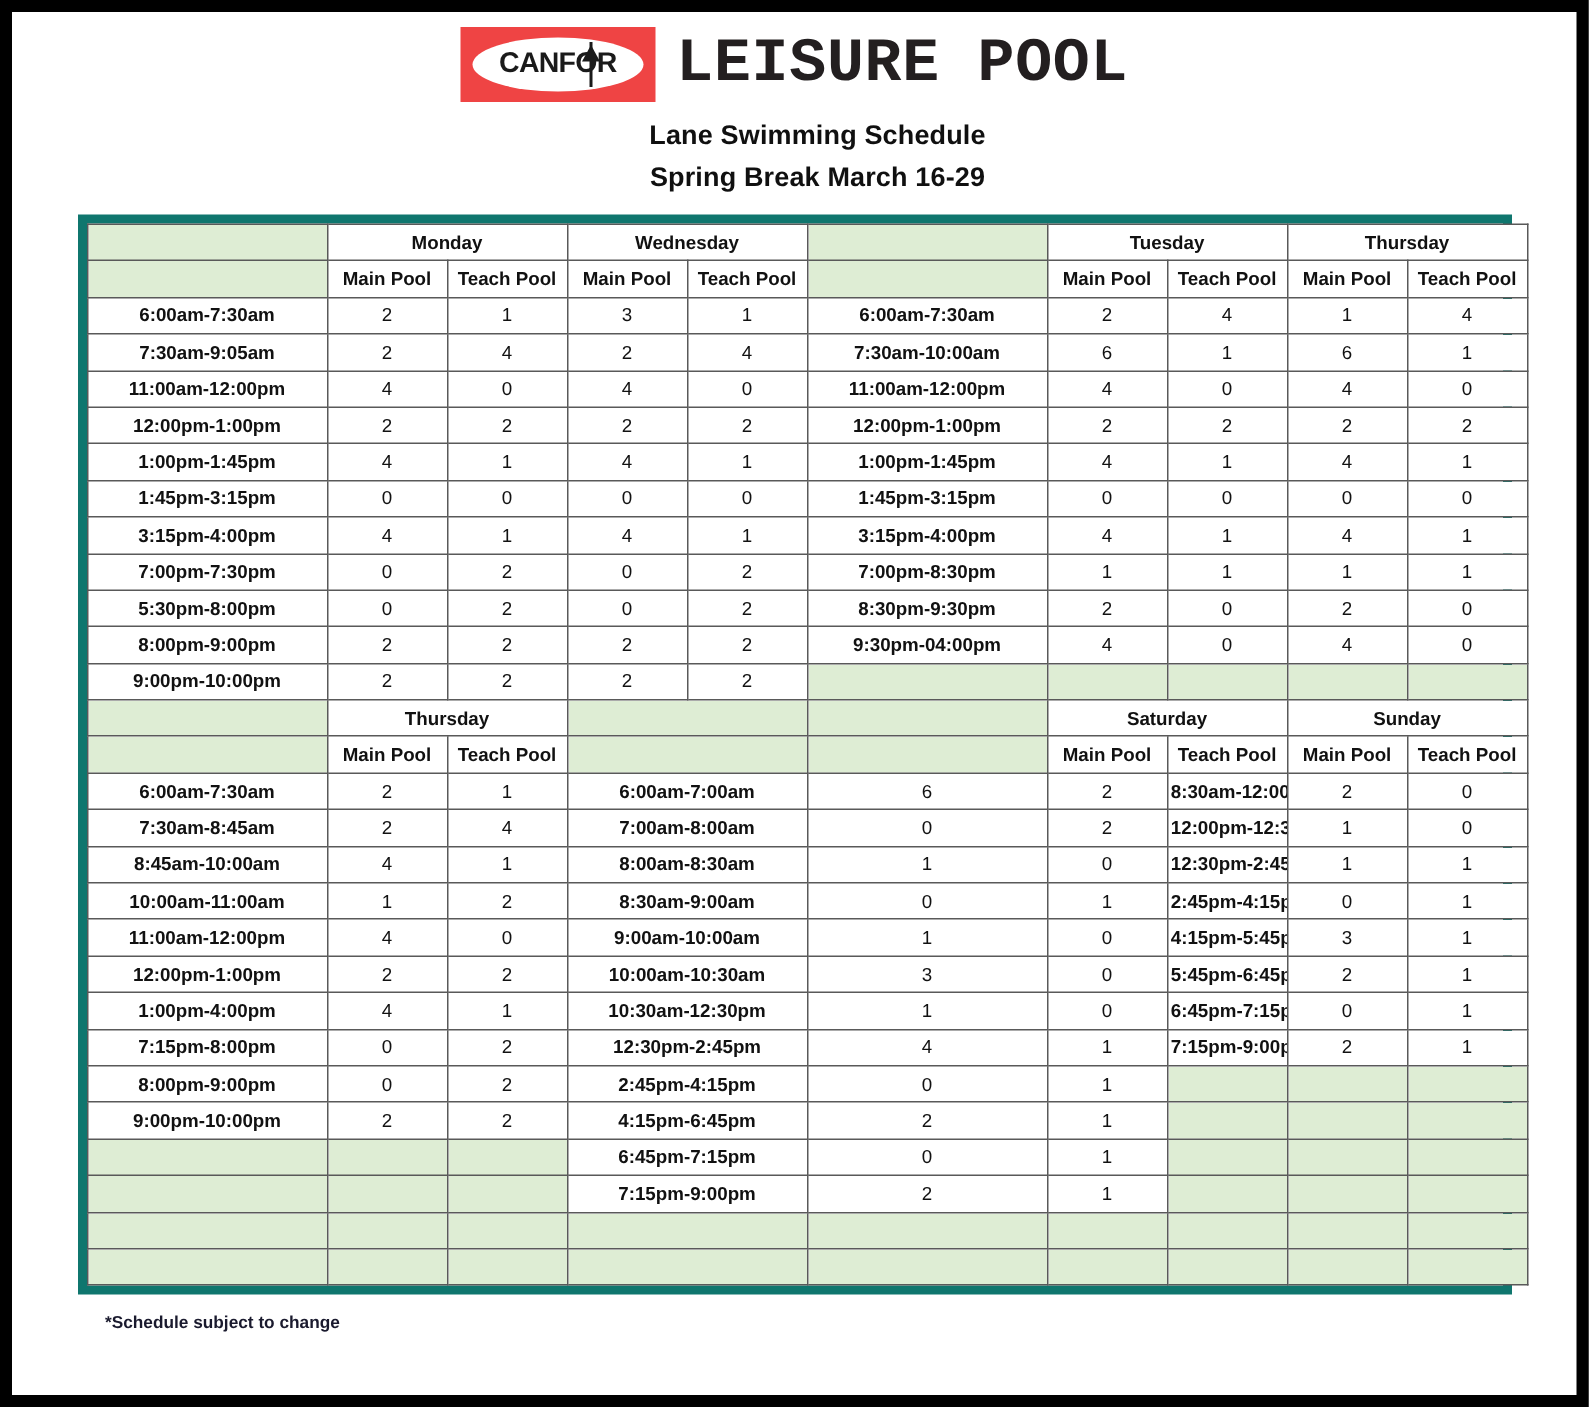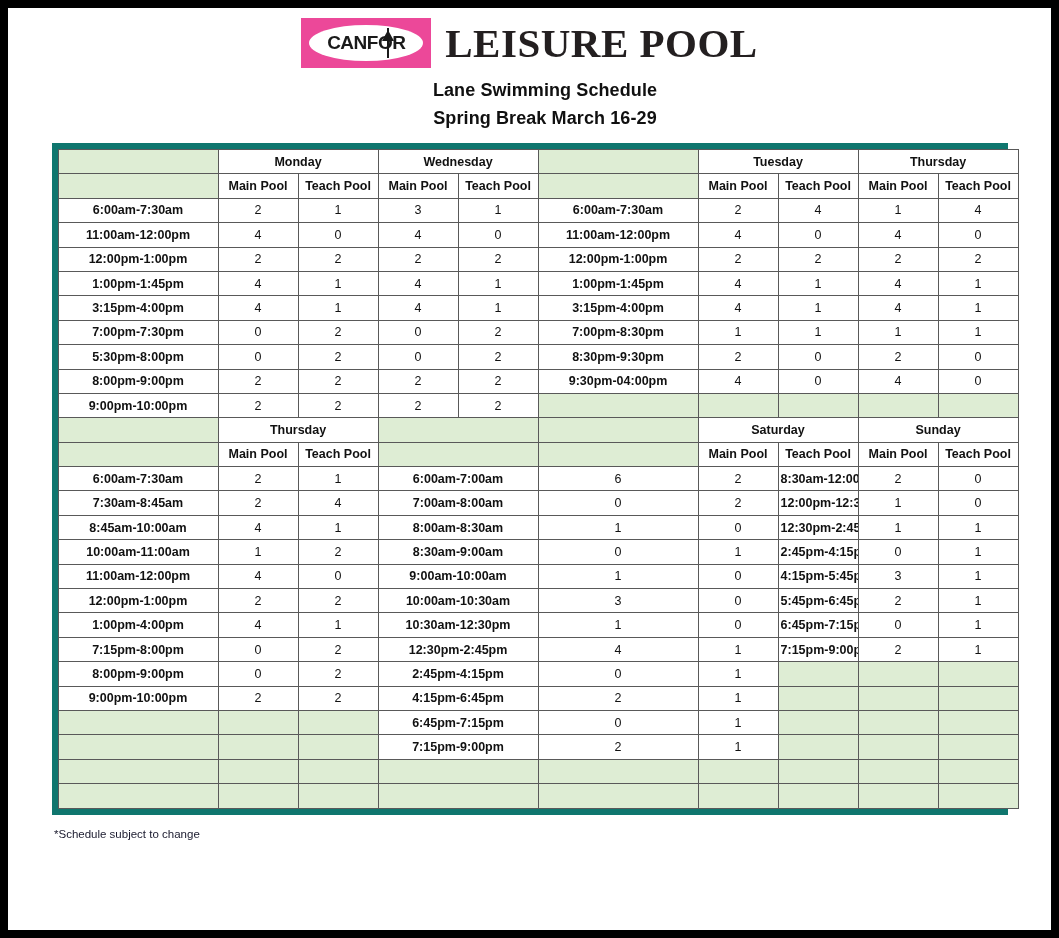--- a/index.html
+++ b/index.html
@@ -27,21 +27,21 @@
   .header-row {
     display: flex;
     align-items: center;
     justify-content: center;
     padding-top: 10px;
     gap: 14px;
   }
   .logo {
     width: 130px;
     height: 50px;
-    background: #ec4899;
+    background: #ef4444;
     position: relative;
     flex: none;
   }
   .logo-ellipse {
     position: absolute;
     left: 8px;
     top: 7px;
     width: 114px;
     height: 36px;
     background: #ffffff;
@@ -73,21 +73,21 @@
   .logo-tree::before {
     content: "";
     position: absolute;
     left: -5px;
     top: 2px;
     border-left: 6px solid transparent;
     border-right: 6px solid transparent;
     border-bottom: 11px solid #1a1a1a;
   }
   .brand-title {
-    font-family: Liberation Serif, serif;
+    font-family: Liberation Mono, monospace;
     font-weight: bold;
     font-size: 41px;
     letter-spacing: 0.5px;
     color: #231f20;
     white-space: nowrap;
   }
   .subtitle {
     text-align: center;
     font-family: "Liberation Sans", sans-serif;
     font-weight: bold;
@@ -129,23 +129,23 @@
   col.c-pool  { width: 80px; }
 
   .t-time  { font-weight: bold; font-size: 13px; }
   .t-num   { font-weight: normal; font-size: 14px; }
   .t-day   { font-weight: bold; font-size: 15px; }
   .t-pool  { font-weight: bold; font-size: 11px; }
   .empty   { background: #DEEDD4 !important; }
   .thick-top td { border-top: 2px solid #000; }
 
   .footnote {
-    margin: 13px 0 0 46px;
+    margin: 13px 0 0 62px;
     font-family: "Liberation Sans", sans-serif;
-    font-weight: normal;
+    font-weight: bold;
     font-size: 11.5px;
     color: #1a1a2e;
   }
 </style>
 </head>
 <body>
 
 <div id="page">
 
   <div class="header-row">
@@ -201,20 +201,32 @@
             <td class="t-num">1</td>
             <td class="t-num">3</td>
             <td class="t-num">1</td>
             <td class="t-time">6:00am-7:30am</td>
             <td class="t-num">2</td>
             <td class="t-num">4</td>
             <td class="t-num">1</td>
             <td class="t-num">4</td>
           </tr>
           <tr>
+            <td class="t-time">7:30am-9:05am</td>
+            <td class="t-num">2</td>
+            <td class="t-num">4</td>
+            <td class="t-num">2</td>
+            <td class="t-num">4</td>
+            <td class="t-time">7:30am-10:00am</td>
+            <td class="t-num">6</td>
+            <td class="t-num">1</td>
+            <td class="t-num">6</td>
+            <td class="t-num">1</td>
+          </tr>
+          <tr>
             <td class="t-time">11:00am-12:00pm</td>
             <td class="t-num">4</td>
             <td class="t-num">0</td>
             <td class="t-num">4</td>
             <td class="t-num">0</td>
             <td class="t-time">11:00am-12:00pm</td>
             <td class="t-num">4</td>
             <td class="t-num">0</td>
             <td class="t-num">4</td>
             <td class="t-num">0</td>
@@ -235,20 +247,32 @@
             <td class="t-time">1:00pm-1:45pm</td>
             <td class="t-num">4</td>
             <td class="t-num">1</td>
             <td class="t-num">4</td>
             <td class="t-num">1</td>
             <td class="t-time">1:00pm-1:45pm</td>
             <td class="t-num">4</td>
             <td class="t-num">1</td>
             <td class="t-num">4</td>
             <td class="t-num">1</td>
+          </tr>
+          <tr>
+            <td class="t-time">1:45pm-3:15pm</td>
+            <td class="t-num">0</td>
+            <td class="t-num">0</td>
+            <td class="t-num">0</td>
+            <td class="t-num">0</td>
+            <td class="t-time">1:45pm-3:15pm</td>
+            <td class="t-num">0</td>
+            <td class="t-num">0</td>
+            <td class="t-num">0</td>
+            <td class="t-num">0</td>
           </tr>
           <tr>
             <td class="t-time">3:15pm-4:00pm</td>
             <td class="t-num">4</td>
             <td class="t-num">1</td>
             <td class="t-num">4</td>
             <td class="t-num">1</td>
             <td class="t-time">3:15pm-4:00pm</td>
             <td class="t-num">4</td>
             <td class="t-num">1</td>

